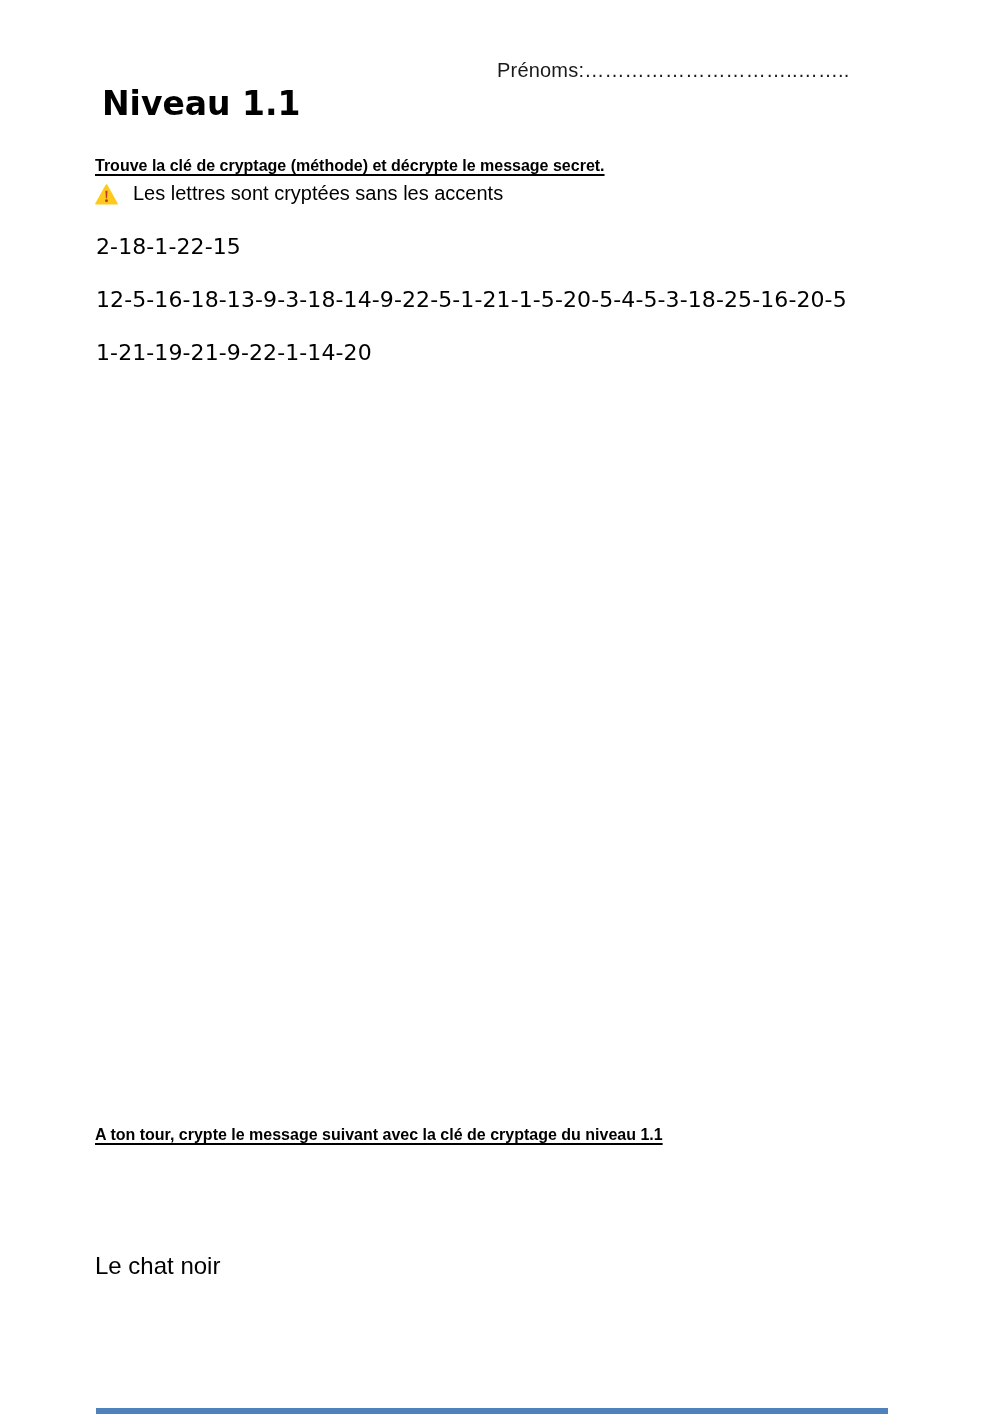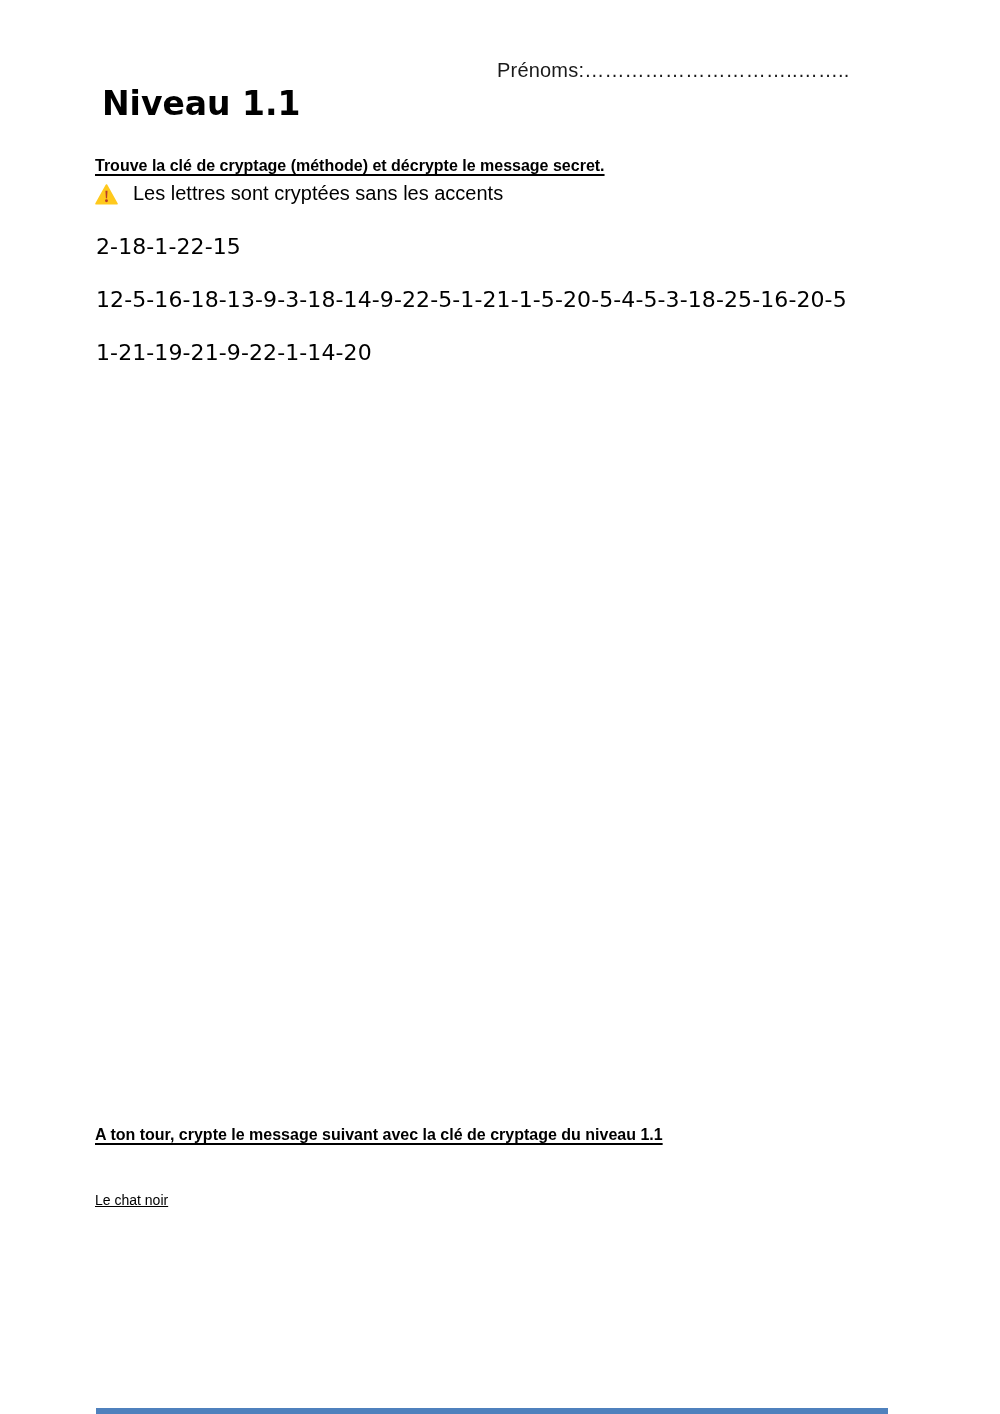--- a/index.html
+++ b/index.html
@@ -43,23 +43,22 @@
     left:96px;
     font-family:"DejaVu Sans","Liberation Sans",sans-serif;
     font-size:22px;letter-spacing:0.1px;
     white-space:nowrap;
     text-align:center;
   }
   .code-1{top:234px;}
   .code-2{top:287px;}
   .code-3{top:340px;}
   .plain-message{
-    left:95px;top:1192px;
-    font-size:14px;
-    text-decoration:underline;
+    left:95px;top:1252px;
+    font-size:24px;
   }
   .bottom-bar{
     left:96px;top:1408px;width:792px;height:6px;
     background:var(--accent);
   }
 </style>
 </head>
 <body>
 
 <div class="abs prenoms">Prénoms:…………………………..……..</div>

